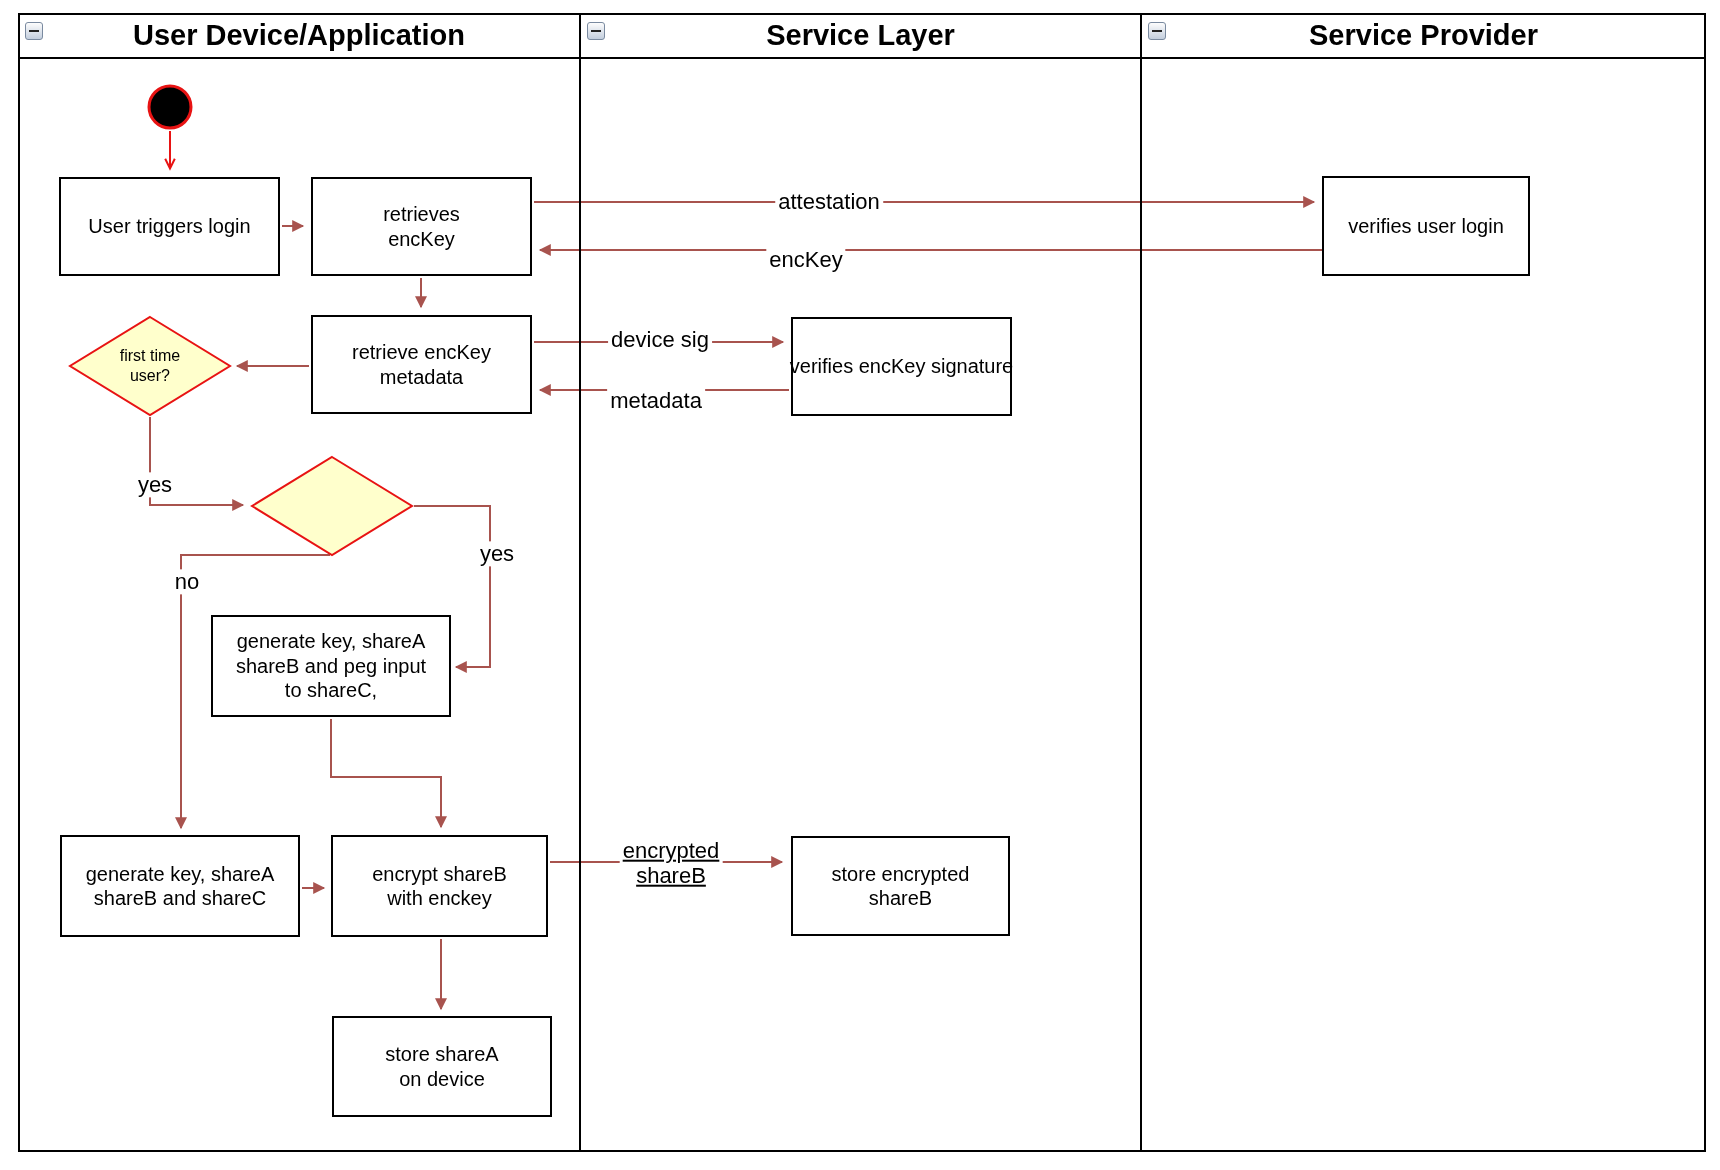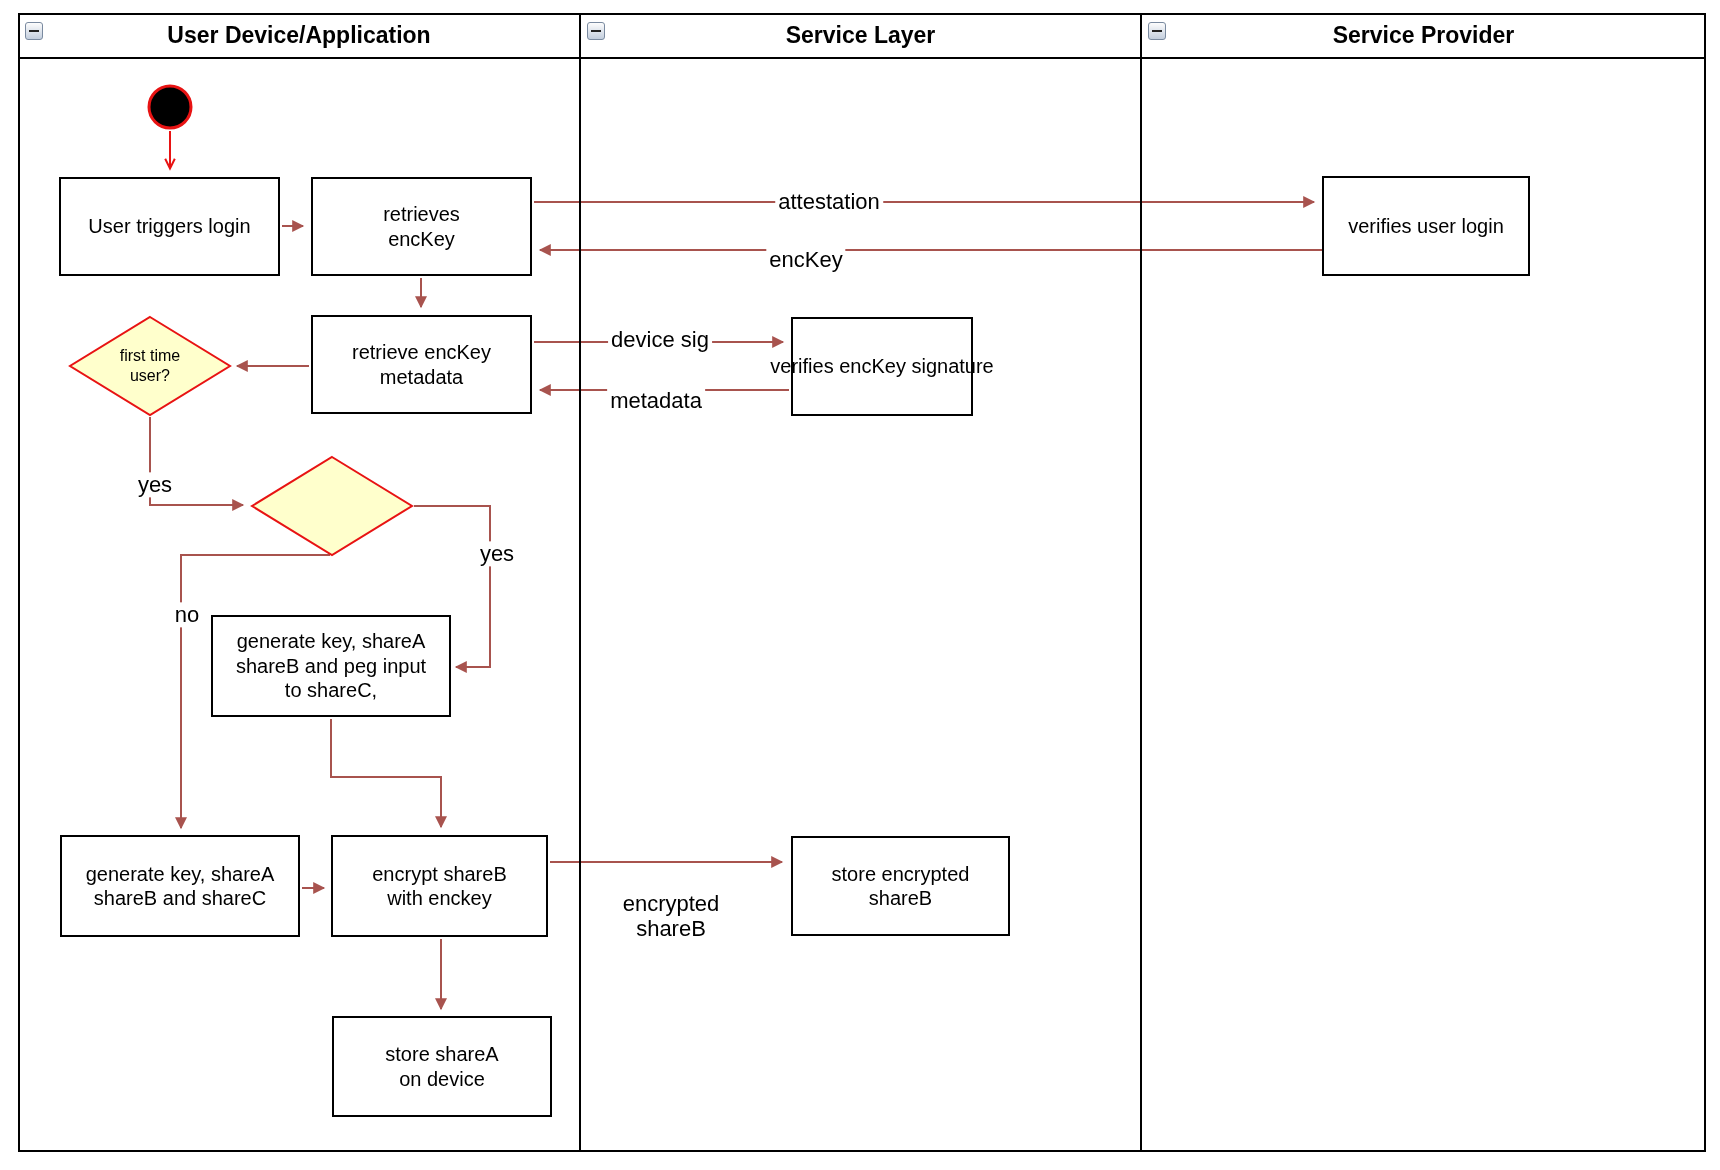--- a/index.html
+++ b/index.html
@@ -8,21 +8,21 @@
     font-family:"Liberation Sans", sans-serif;color:#000;overflow:hidden;
   }
   .canvas svg{position:absolute;left:0;top:0;}
   .abs{position:absolute;box-sizing:border-box;}
   
   .pool-border{left:18px;top:13px;width:1688px;height:1139px;border:2px solid #000;}
   .lane-divider-1{left:579px;top:13px;width:2px;height:1139px;background:#000;}
   .lane-divider-2{left:1140px;top:13px;width:2px;height:1139px;background:#000;}
   .header-line{left:18px;top:57px;width:1688px;height:2px;background:#000;}
   .lane-header{top:13px;height:45px;display:flex;align-items:center;justify-content:center;
-    font-weight:bold;font-size:23px;}
+    font-weight:bold;font-size:29px;}
   .lane-header-1{left:18px;width:562px;}
   .lane-header-2{left:580px;width:561px;}
   .lane-header-3{left:1141px;width:565px;}
   .collapse{width:18px;height:18px;border:1px solid #7a8aa0;border-radius:3px;
     background:linear-gradient(#fdfdfd,#c3cedd);display:flex;align-items:center;justify-content:center;}
   .collapse .bar{width:10px;height:2px;background:#222;}
   
   .node{border:2px solid var(--nodeborder);background:#fff;display:flex;align-items:center;
     justify-content:center;text-align:center;white-space:pre-line;font-size:20px;line-height:1.22;}
   .nowrap{white-space:pre;}
@@ -107,31 +107,31 @@
 metadata</div>
   <div class="abs node" style="left:211px;top:615px;width:240px;height:102px;">generate key, shareA
 shareB and peg input
 to shareC,</div>
   <div class="abs node" style="left:60px;top:835px;width:240px;height:102px;">generate key, shareA
 shareB and shareC</div>
   <div class="abs node" style="left:331px;top:835px;width:217px;height:102px;">encrypt shareB
 with enckey</div>
   <div class="abs node" style="left:332px;top:1016px;width:220px;height:101px;">store shareA
 on device</div>
-  <div class="abs node nowrap" style="left:791px;top:317px;width:182px;height:99px;">verifies encKey signature</div>
+  <div class="abs node nowrap" style="left:791px;top:317px;width:221px;height:99px;">verifies encKey signature</div>
   <div class="abs node" style="left:791px;top:836px;width:219px;height:100px;">store encrypted
 shareB</div>
   <div class="abs node" style="left:1322px;top:176px;width:208px;height:100px;">verifies user login</div>
 
   <div class="abs dtext" style="left:70px;top:317px;width:160px;height:98px;">first time
 user?</div>
 
   <div class="abs elabel" style="left:829px;top:202px;">attestation</div>
   <div class="abs elabel" style="left:806px;top:260px;">encKey</div>
   <div class="abs elabel" style="left:660px;top:340px;">device sig</div>
   <div class="abs elabel" style="left:656px;top:401px;">metadata</div>
   <div class="abs elabel" style="left:155px;top:485px;">yes</div>
   <div class="abs elabel" style="left:497px;top:554px;">yes</div>
-  <div class="abs elabel" style="left:187px;top:582px;margin-top:33px;">no</div>
-  <div class="abs elabel" style="left:671px;top:916px;">encrypted
+  <div class="abs elabel" style="left:187px;top:582px;">no</div>
+  <div class="abs elabel" style="left:671px;top:863px;text-decoration:underline;">encrypted
 shareB</div>
 
 </div>
 
 </body></html>

